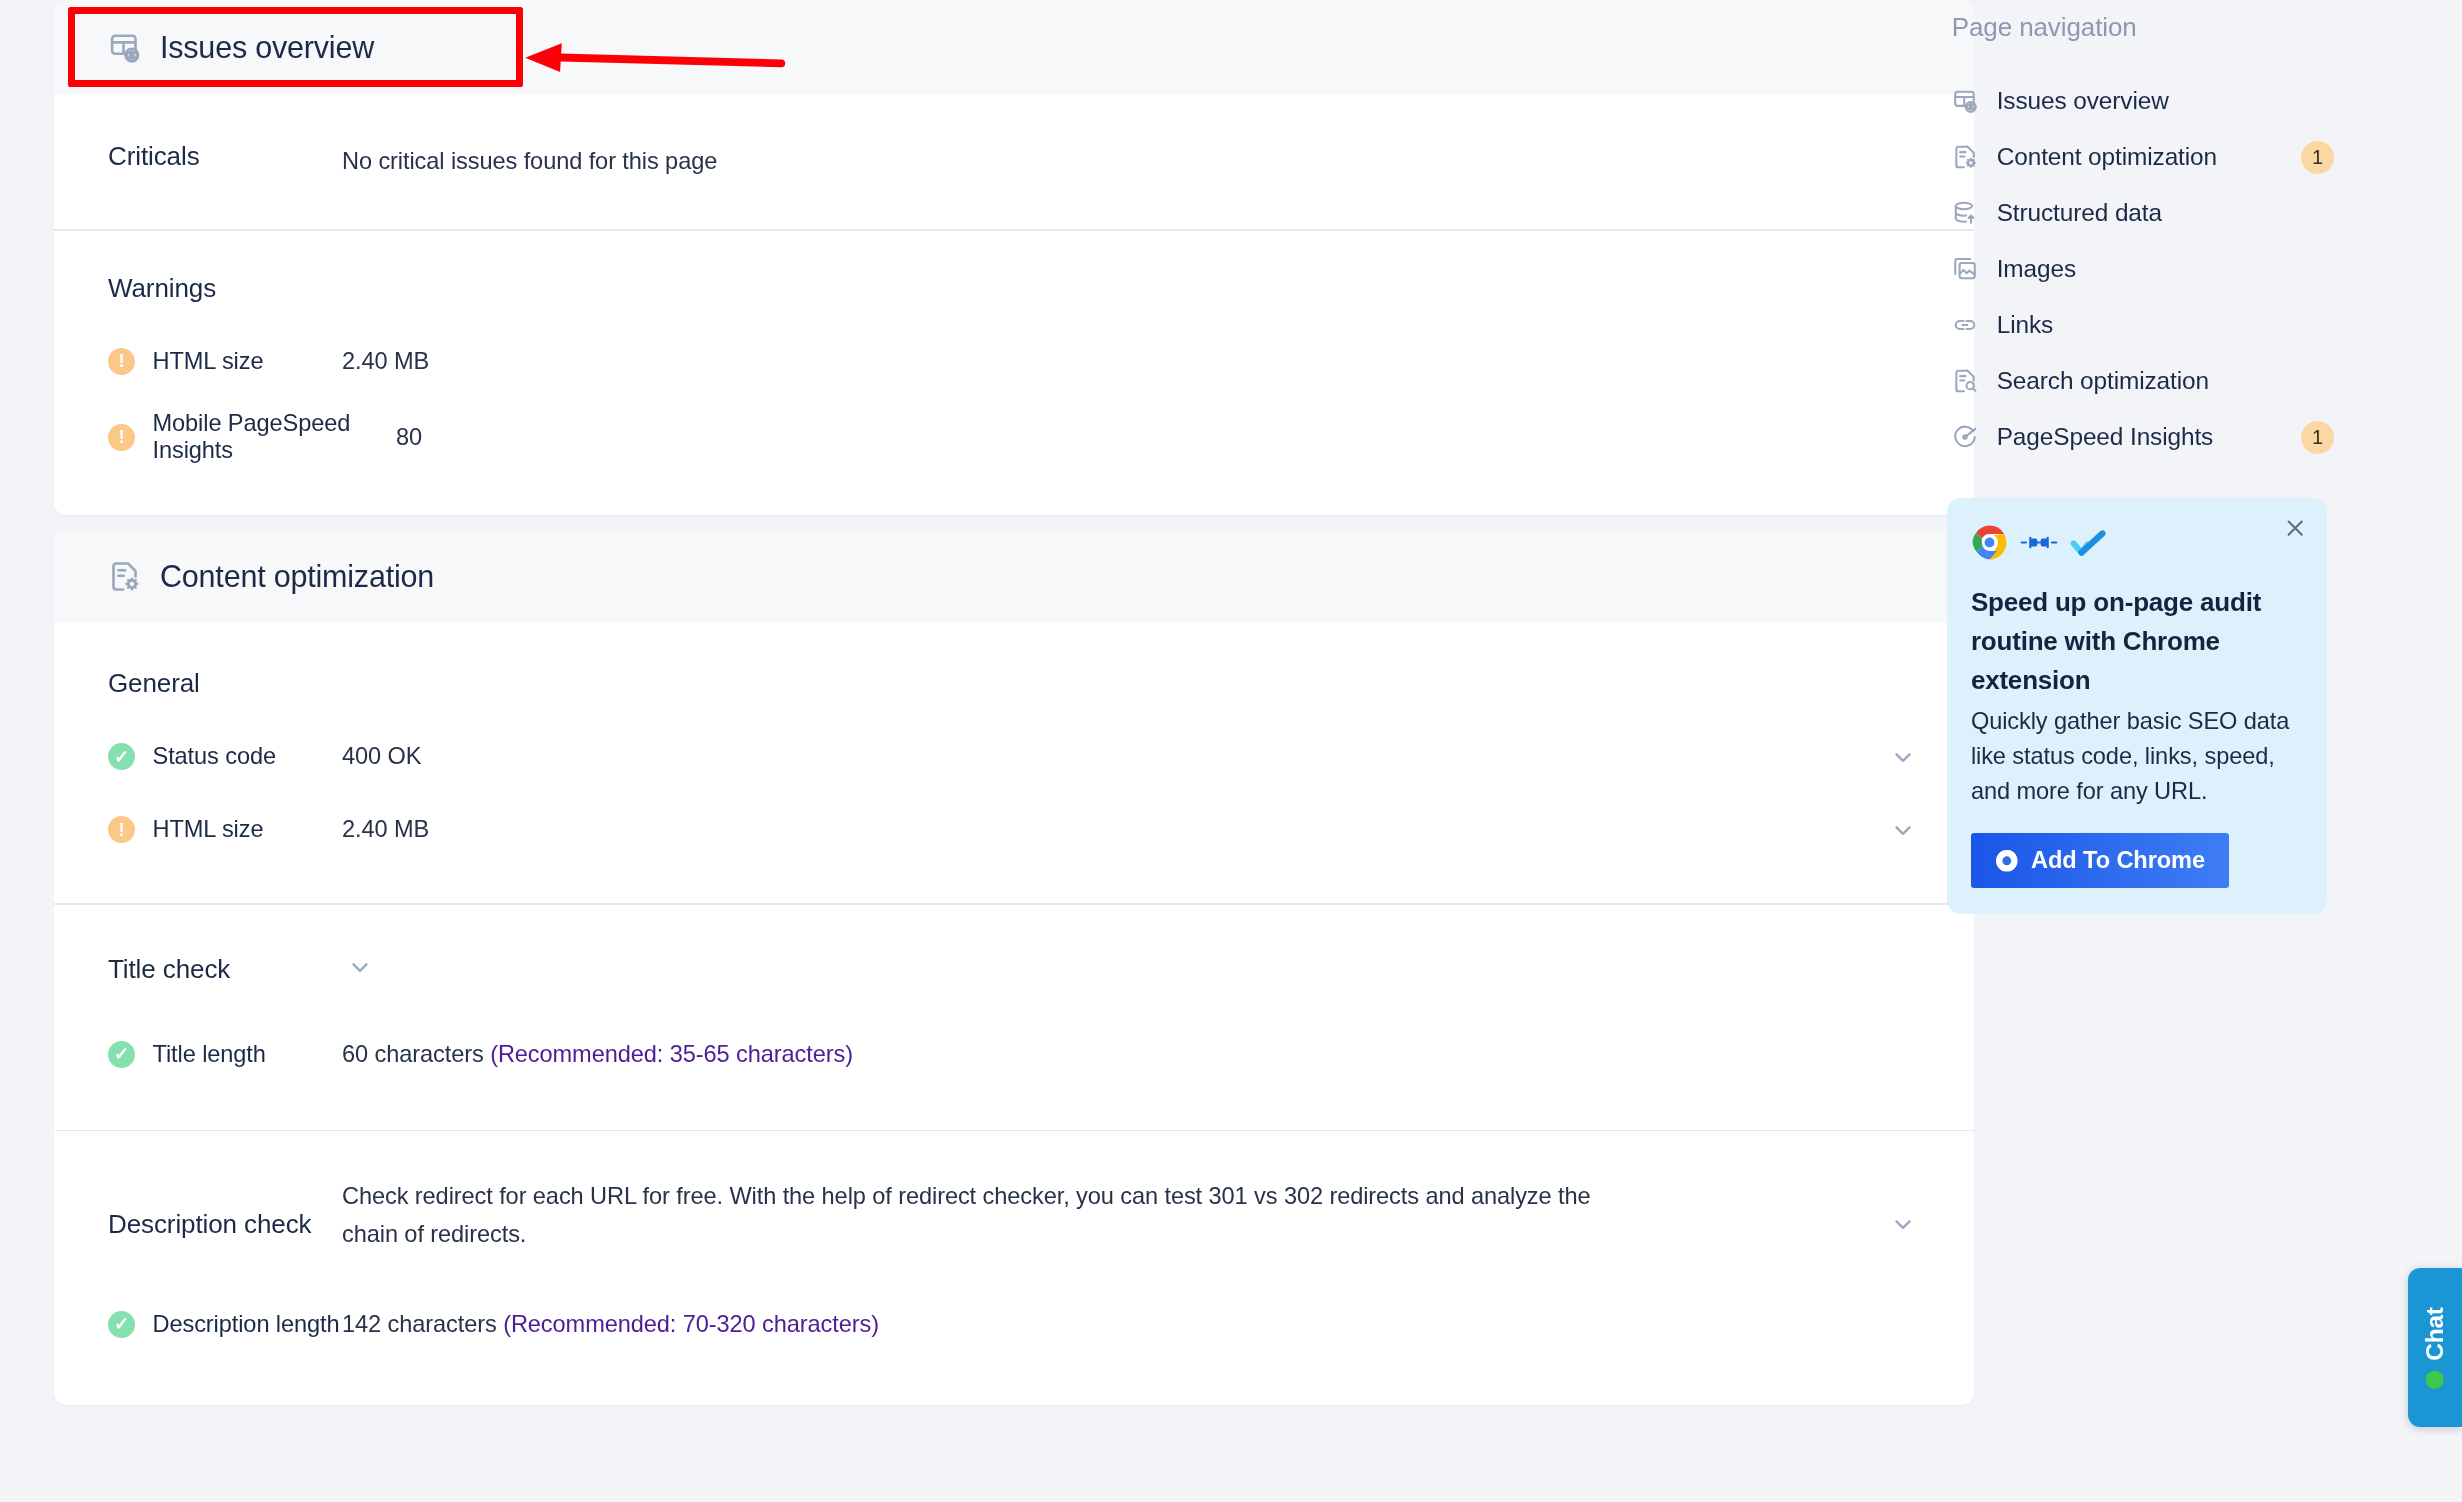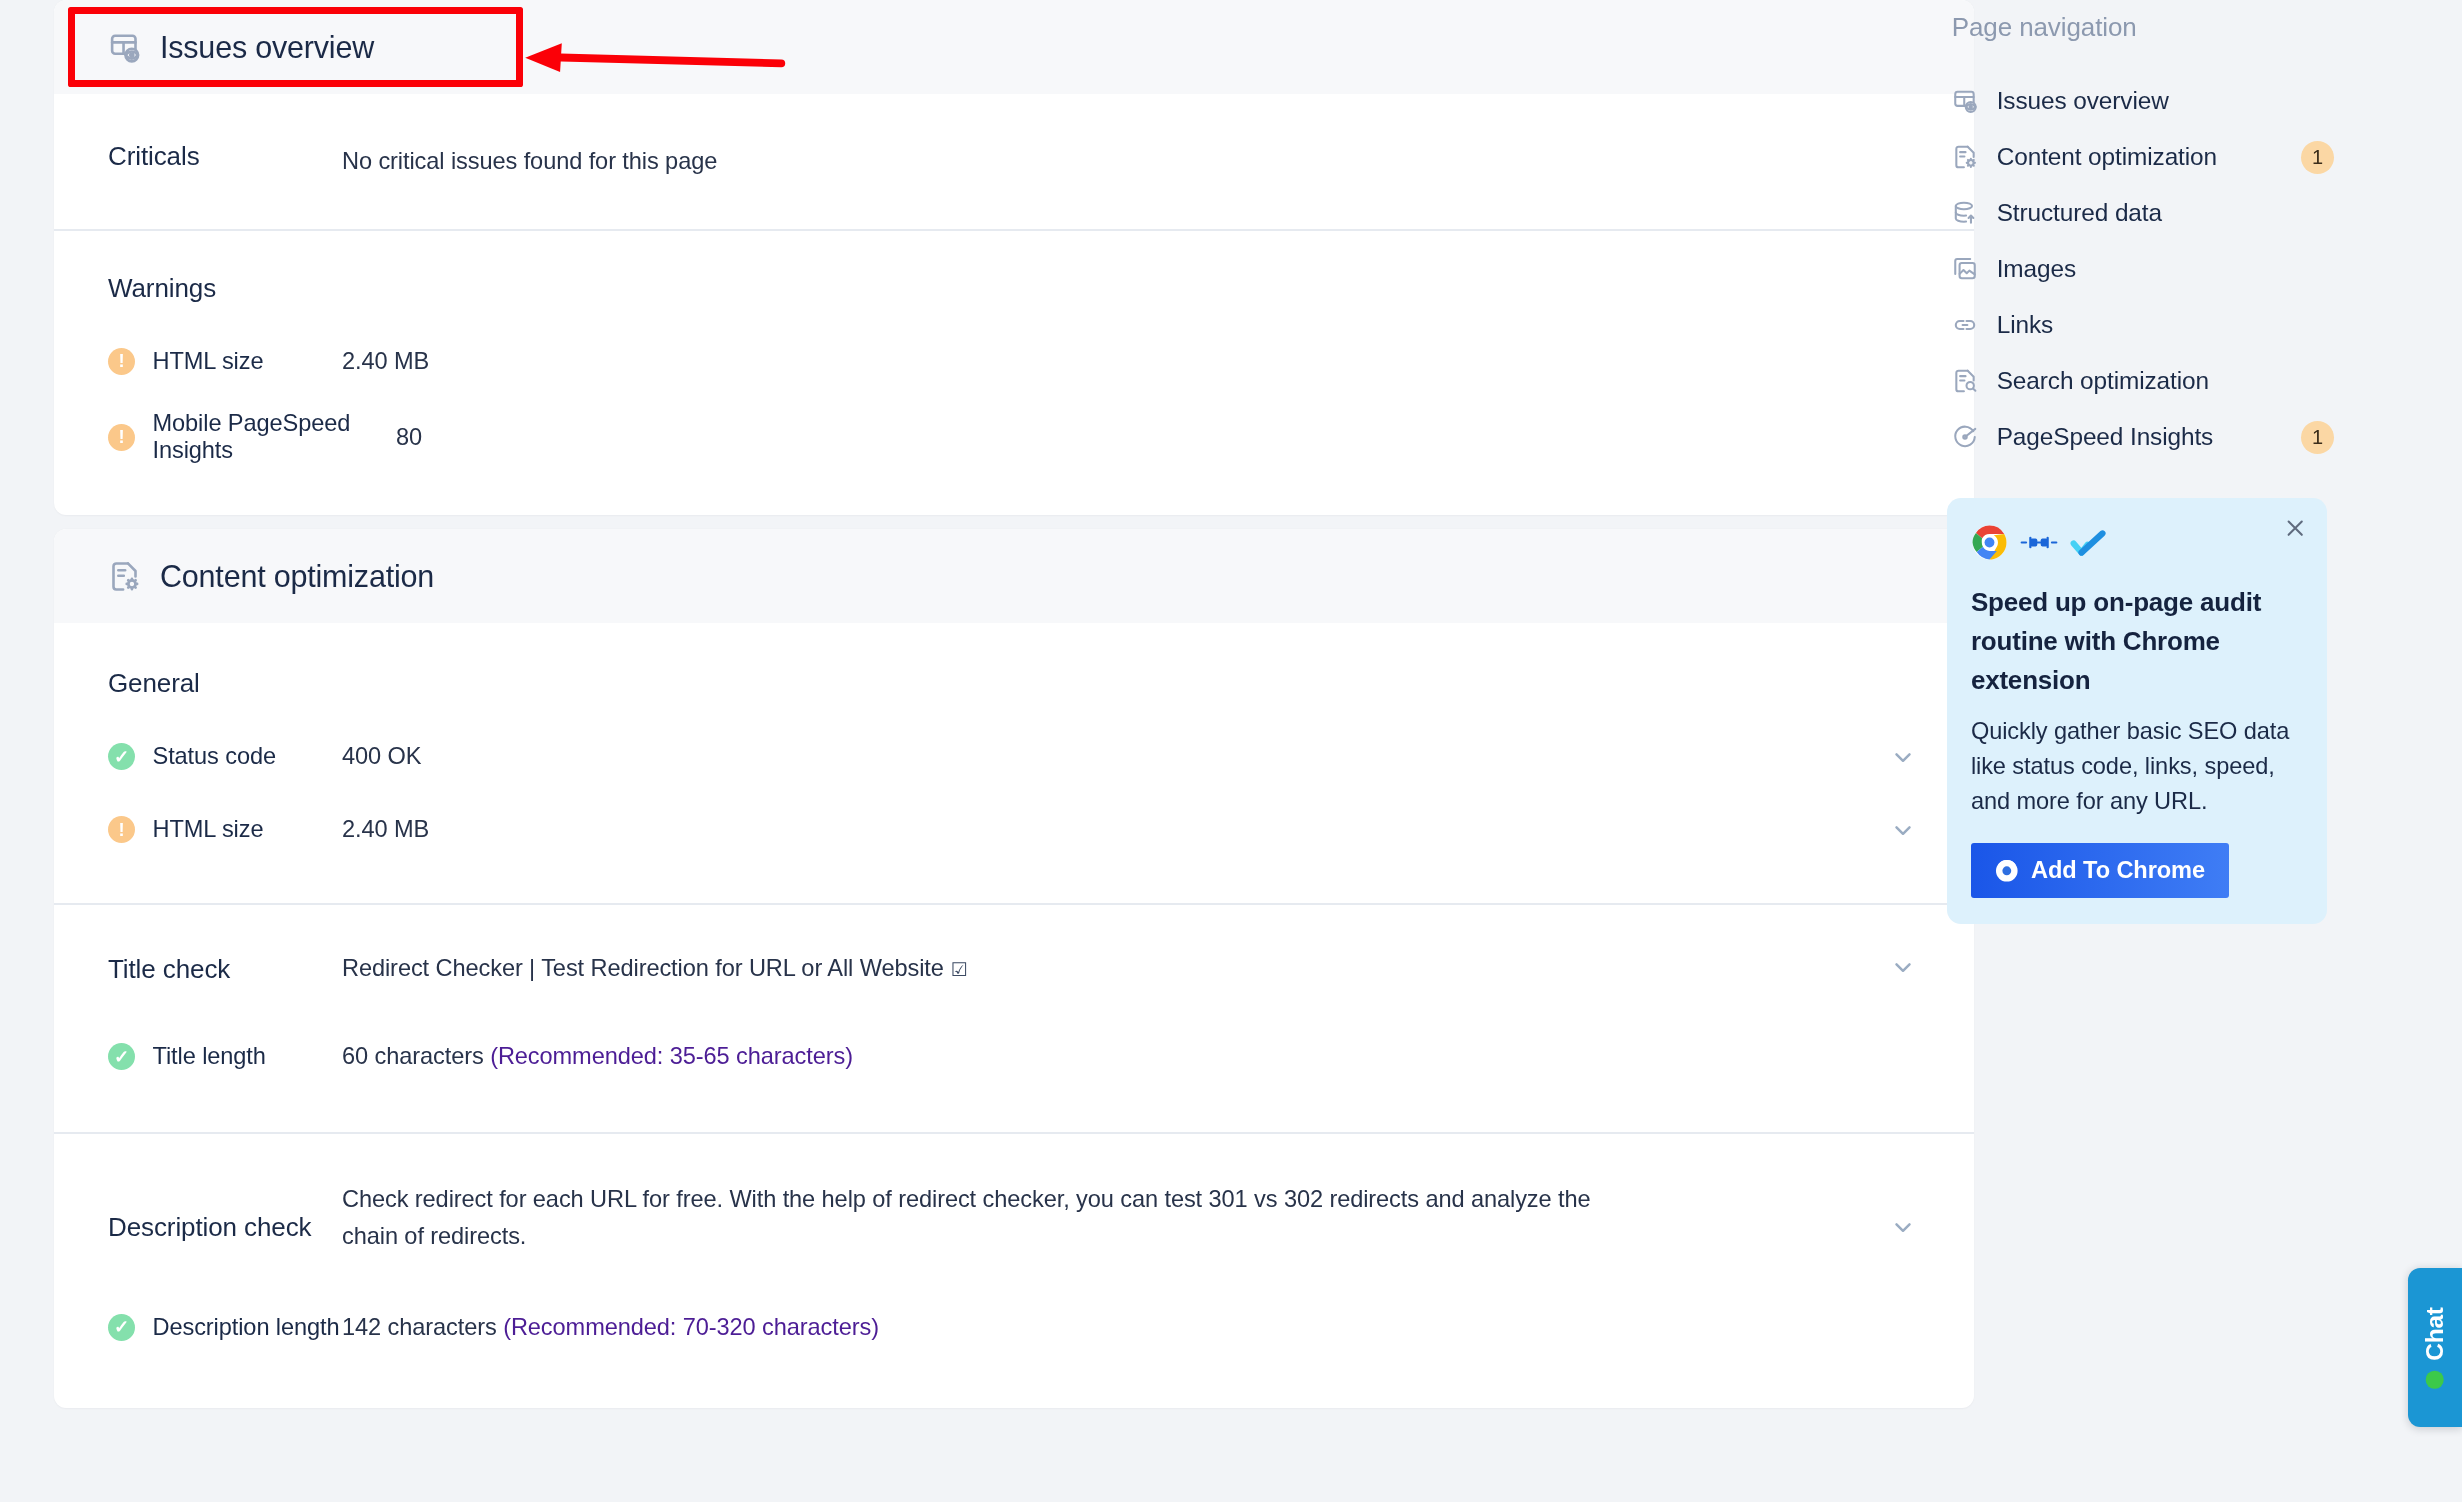--- a/index.html
+++ b/index.html
@@ -125,21 +125,21 @@
     padding: 26px 24.4px 26px 24.4px;
     position: relative;
   }
   .promo-logos { display: flex; align-items: center; gap: 12.2px; margin-bottom: 19px; }
   .promo-close {
     position: absolute; right: 19px; top: 17.5px;
     color: #5f6b7e; cursor: pointer; line-height: 1;
   }
   .promo-h {
     font-size: 26px; font-weight: 700; color: #15233f;
-    line-height: 1.5; letter-spacing: -0.2px; margin-bottom: 14px;
+    line-height: 1.5; letter-spacing: -0.2px; margin-bottom: 4px;
   }
   .promo-p {
     font-size: 23.6px; color: #1b2a47; line-height: 1.48;
     letter-spacing: -0.1px; margin-bottom: 24.4px;
   }
   .promo-btn {
     display: inline-flex; align-items: center; gap: 12.2px;
     background: linear-gradient(90deg,#1a56e8,#3f7df5);
     color: #fff; font-size: 23.6px; font-weight: 700;
     padding: 14px 24.4px; border-radius: 3px; border: 0;
@@ -274,25 +274,20 @@
           </div>
         </div>
       </div>
 
       <div class="divider"></div>
 
       <div class="section">
         <div class="section-inner" style="padding:45px 0 51px;">
           <div class="tc-row">
             <div class="tc-label">Title check</div>
-            <div class="tc-body">
-              <div class="tc-text">
-                <span>Redirect Checker | Test Redirection for URL or All Website</span><span style="color:#3c4a63;font-size:19px;margin-left:7px;">☑</span>
-              </div>
-            </div>
             <div class="chev" style="padding-top:3.5px;">
               <svg width="26" height="26" viewBox="0 0 24 24" fill="none" stroke="#9aacc2" stroke-width="2.3" stroke-linecap="round" stroke-linejoin="round">
                   <path d="M6 9.5l6 6 6-6"></path>
                 </svg>
             </div>
           </div>
 
           <div class="check-row" style="margin-top:45px;">
             <div class="c-label">
               <span class="badge-dot badge-good">✓</span>

